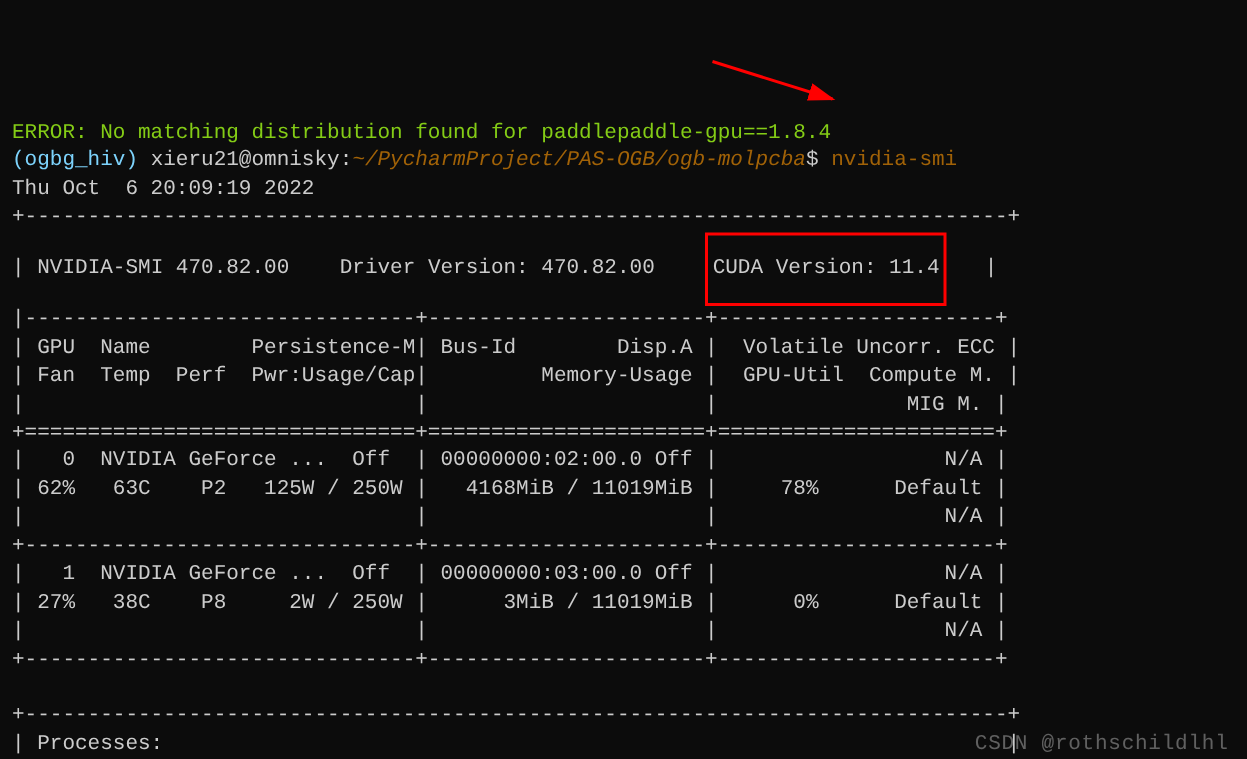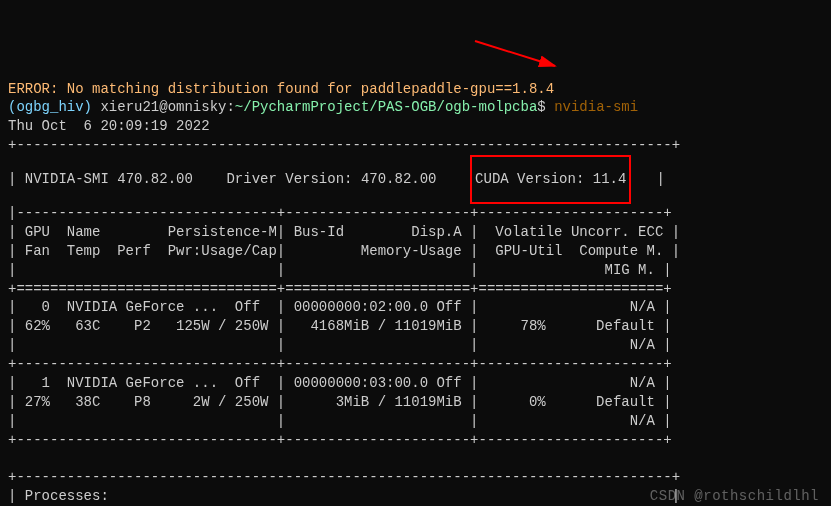--- a/index.html
+++ b/index.html
@@ -10,21 +10,21 @@
       font-size: 14px;
       line-height: 1.35;
       padding: 4px 8px;
       white-space: pre;
       width: 831px;
       height: 506px;
       overflow: hidden;
       position: relative;
     }
     .prompt-env { color: #7dd3fc; }
-    .prompt-path { color: #86efac; }
+    .prompt-path { color: #a16207; font-style: italic; }
     .cmd { color: #a16207; }
     .highlight-box {
       border: 2px solid #ff0000;
       padding: 13px 3px;
       display: inline-block;
     }
     .arrow {
       position: absolute;
       top: 36px;
       left: 470px;
@@ -33,21 +33,21 @@
     }
     .watermark {
       position: absolute;
       bottom: 0;
       right: 12px;
       color: rgba(200,200,200,0.45);
       font-size: 14px;
       letter-spacing: 0.5px;
     }
     .line { display: block; }
-    .error-text { color: #fdba74; }
+    .error-text { color: #84cc16; }
   </style>
 </head>
 <body>
 
 
 
 <span class="line error-text">ERROR: No matching distribution found for paddlepaddle-gpu==1.8.4</span><span class="line"><span class="prompt-env">(ogbg_hiv)</span> <span>xieru21@omnisky</span>:<span class="prompt-path">~/PycharmProject/PAS-OGB/ogb-molpcba</span><span>$</span> <span class="cmd">nvidia-smi</span></span><span class="line">Thu Oct  6 20:09:19 2022</span><span class="line">+------------------------------------------------------------------------------+</span><span class="line">| <span>NVIDIA-SMI 470.82.00</span>    <span>Driver Version: 470.82.00</span>    <span class="highlight-box">CUDA Version: 11.4</span>   |</span><span class="line">|-------------------------------+----------------------+----------------------+</span><span class="line">| GPU  Name        Persistence-M| Bus-Id        Disp.A |  Volatile Uncorr. ECC |</span><span class="line">| Fan  Temp  Perf  Pwr:Usage/Cap|         Memory-Usage |  GPU-Util  Compute M. |</span><span class="line">|                               |                      |               MIG M. |</span><span class="line">+===============================+======================+======================+</span><span class="line">|   0  NVIDIA GeForce ...  Off  | 00000000:02:00.0 Off |                  N/A |</span><span class="line">| 62%   63C    P2   125W / 250W |   4168MiB / 11019MiB |     78%      Default |</span><span class="line">|                               |                      |                  N/A |</span><span class="line">+-------------------------------+----------------------+----------------------+</span><span class="line">|   1  NVIDIA GeForce ...  Off  | 00000000:03:00.0 Off |                  N/A |</span><span class="line">| 27%   38C    P8     2W / 250W |      3MiB / 11019MiB |      0%      Default |</span><span class="line">|                               |                      |                  N/A |</span><span class="line">+-------------------------------+----------------------+----------------------+</span><span class="line"> </span><span class="line">+------------------------------------------------------------------------------+</span><span class="line">| Processes:                                                                   |</span><span class="line">|  GPU   GI   CI        PID   Type   Process name                   GPU Memory |</span><span class="line">|        ID   ID                                                    Usage      |</span>
 
 <svg class="arrow" width="100" height="40">
   <defs>

